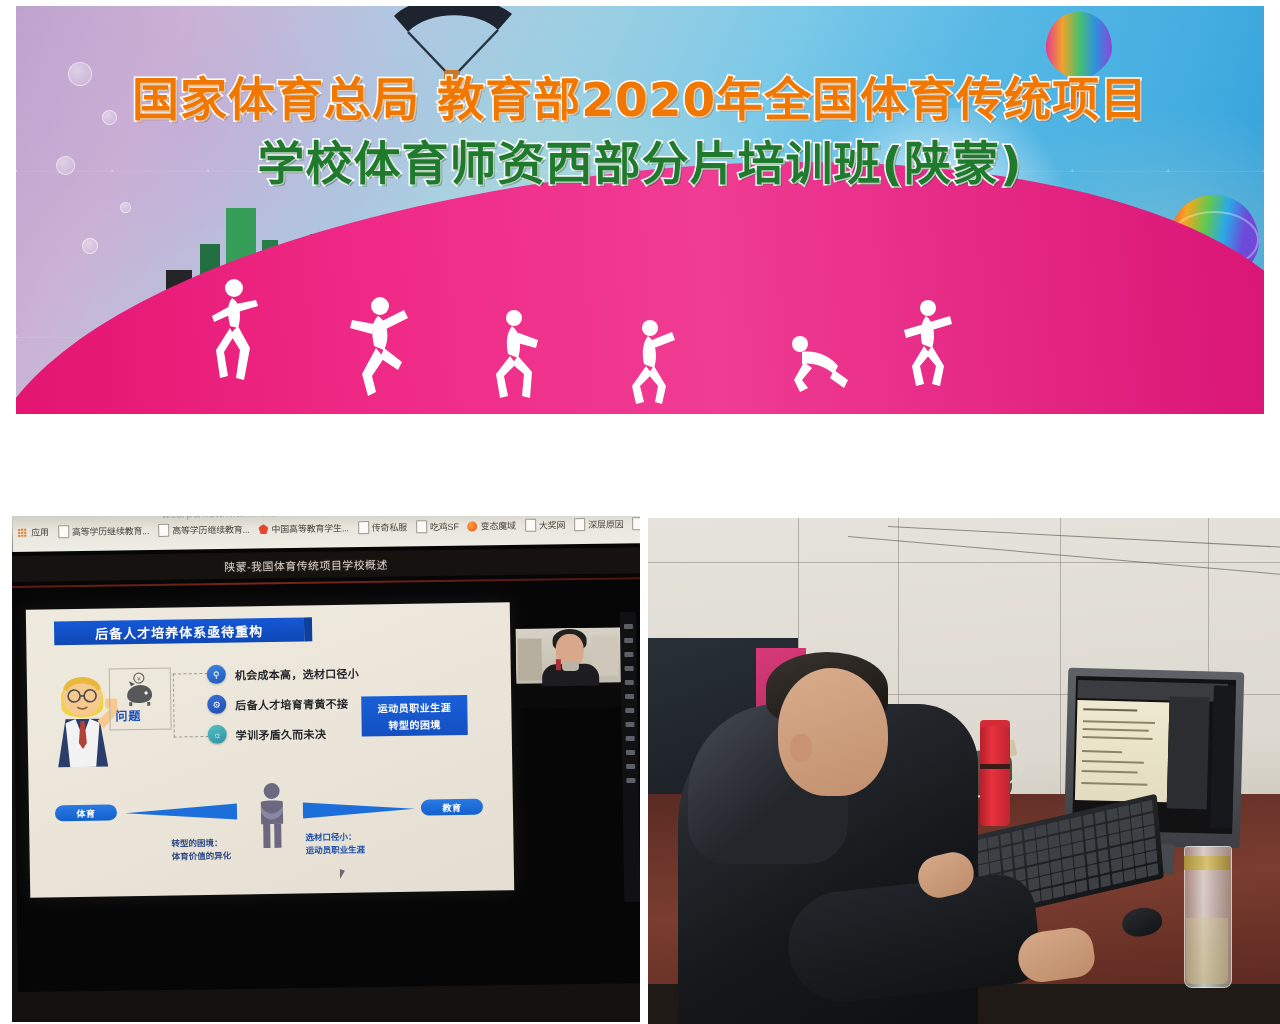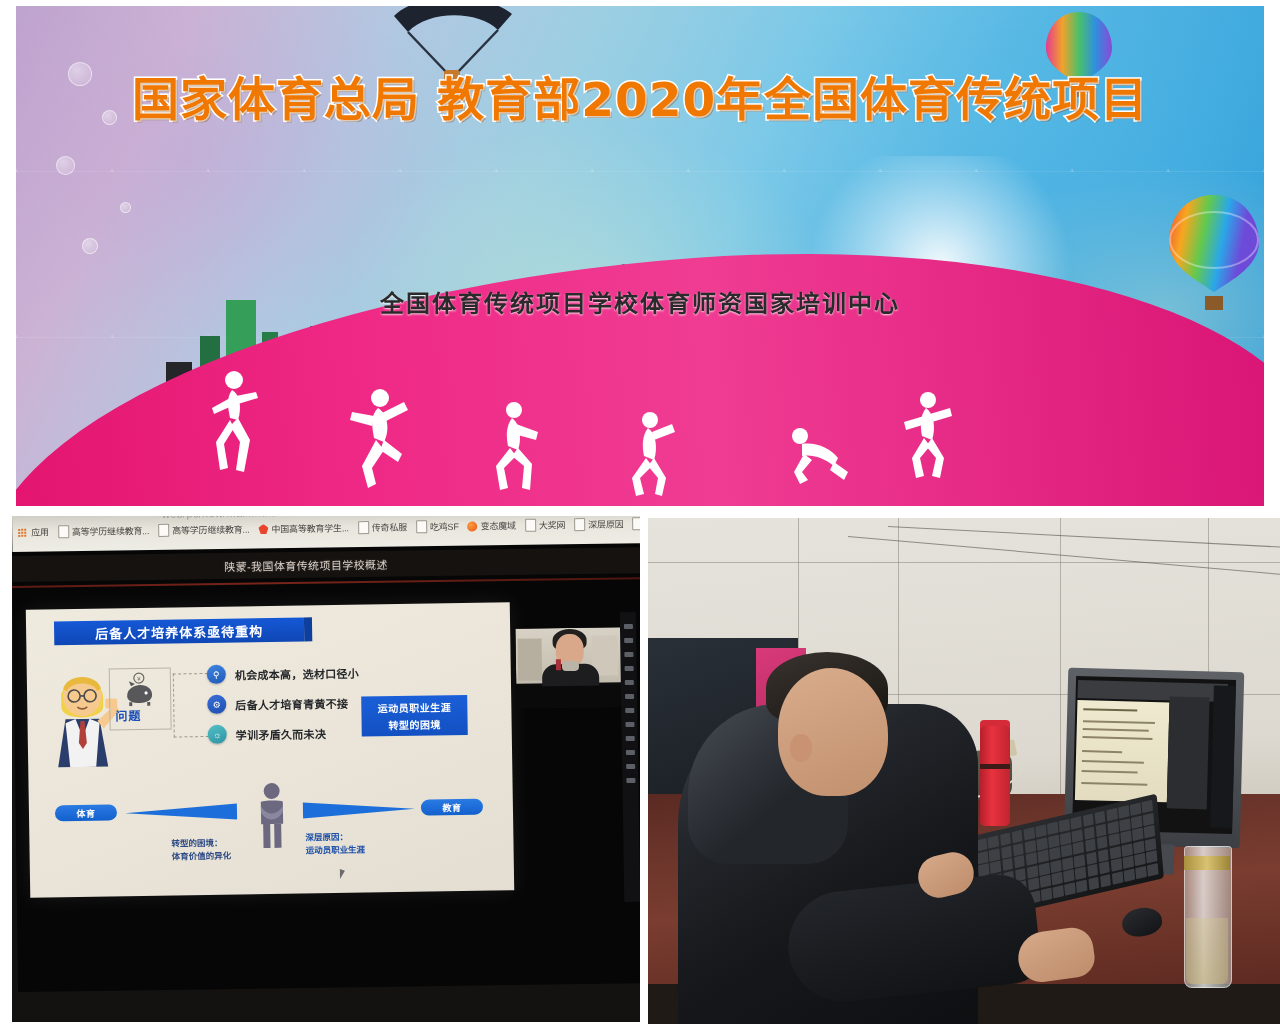--- a/index.html
+++ b/index.html
@@ -3,21 +3,21 @@
 <meta charset="utf-8">
 <title>Training Collage</title>
 <style>
   html,body{margin:0;padding:0;background:#ffffff;}
   body{width:1280px;height:1024px;overflow:hidden;
        font-family:"Liberation Sans","DejaVu Sans",sans-serif;}
 
   .page{position:relative;width:1280px;height:1024px;background:#fff;}
 
   
-  .banner{position:absolute;left:16px;top:6px;width:1248px;height:500px;overflow:hidden;
+  .banner{position:absolute;left:16px;top:6px;width:1248px;height:408px;overflow:hidden;
           background:#bcd9e8;}
   .banner-sky{position:absolute;inset:0;
     background:
       linear-gradient(115deg,
         rgba(190,160,205,.95) 0%,
         rgba(205,175,210,.90) 12%,
         rgba(176,196,224,.85) 26%,
         rgba(150,205,225,.85) 40%,
         rgba(120,200,232,.92) 55%,
         rgba(80,180,226,.95) 70%,
@@ -393,23 +393,23 @@
       <circle cx="30" cy="12" r="8" fill="#fff"></circle>
       <path d="M28 20 C36 26 38 40 34 52 L24 48 C22 38 22 28 28 20 Z" fill="#fff"></path>
       <path d="M34 50 L46 70 L42 90 L34 88 L38 70 L28 58 Z" fill="#fff"></path>
       <path d="M26 50 L14 70 L18 90 L26 88 L22 70 L32 58 Z" fill="#fff"></path>
       <path d="M32 26 L52 20 L54 28 L34 34 Z" fill="#fff"></path>
       <path d="M26 28 L6 34 L8 42 L28 36 Z" fill="#fff"></path>
     </svg>
 
     <div class="banner-title">
       <div class="t-line t-orange">国家体育总局  教育部2020年全国体育传统项目</div>
+      <div class="t-line t-green">学校体育师资西部分片培训班(陕蒙)</div>
     </div>
     <div class="t-sub-wrap">
-      <div class="t-sub">全国体育传统项目学校体育师资国家培训中心</div>
     </div>
   </div>
 
   <div class="photo-left">
     <div class="desk-dark"></div>
 
     <div class="chrome-top">
       <div class="url-ghost">web/pc/new/main.html</div>
       <div class="bm-bar">
         <div class="bm">
@@ -540,21 +540,21 @@
       </svg>
       <svg style="position:absolute;left:268px;top:196px;width:118px;height:18px;" viewBox="0 0 118 18">
         <path d="M118 9 L6 1 L6 17 Z" fill="#1c6fdb"></path>
       </svg>
 
       <div class="cause" style="left:142px;top:230px;">
         <div>转型的困境：</div>
         <div>体育价值的异化</div>
       </div>
       <div class="cause deep" style="left:276px;top:226px;">
-        <div>深层原因：</div>
+        <div>选材口径小：</div>
         <div>运动员职业生涯</div>
       </div>
       <div class="cursor"></div>
     </div>
 
     <div class="webcam">
       <div class="wall"></div>
       <div class="door"></div>
       <div class="door2"></div>
       <div class="whair"></div>

